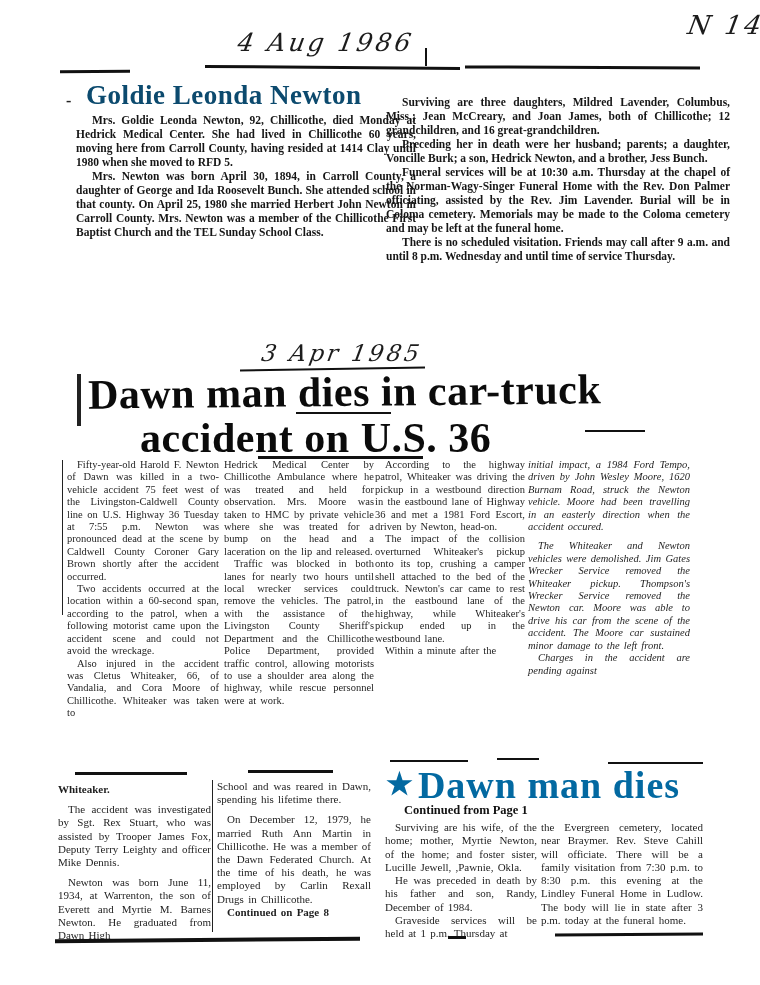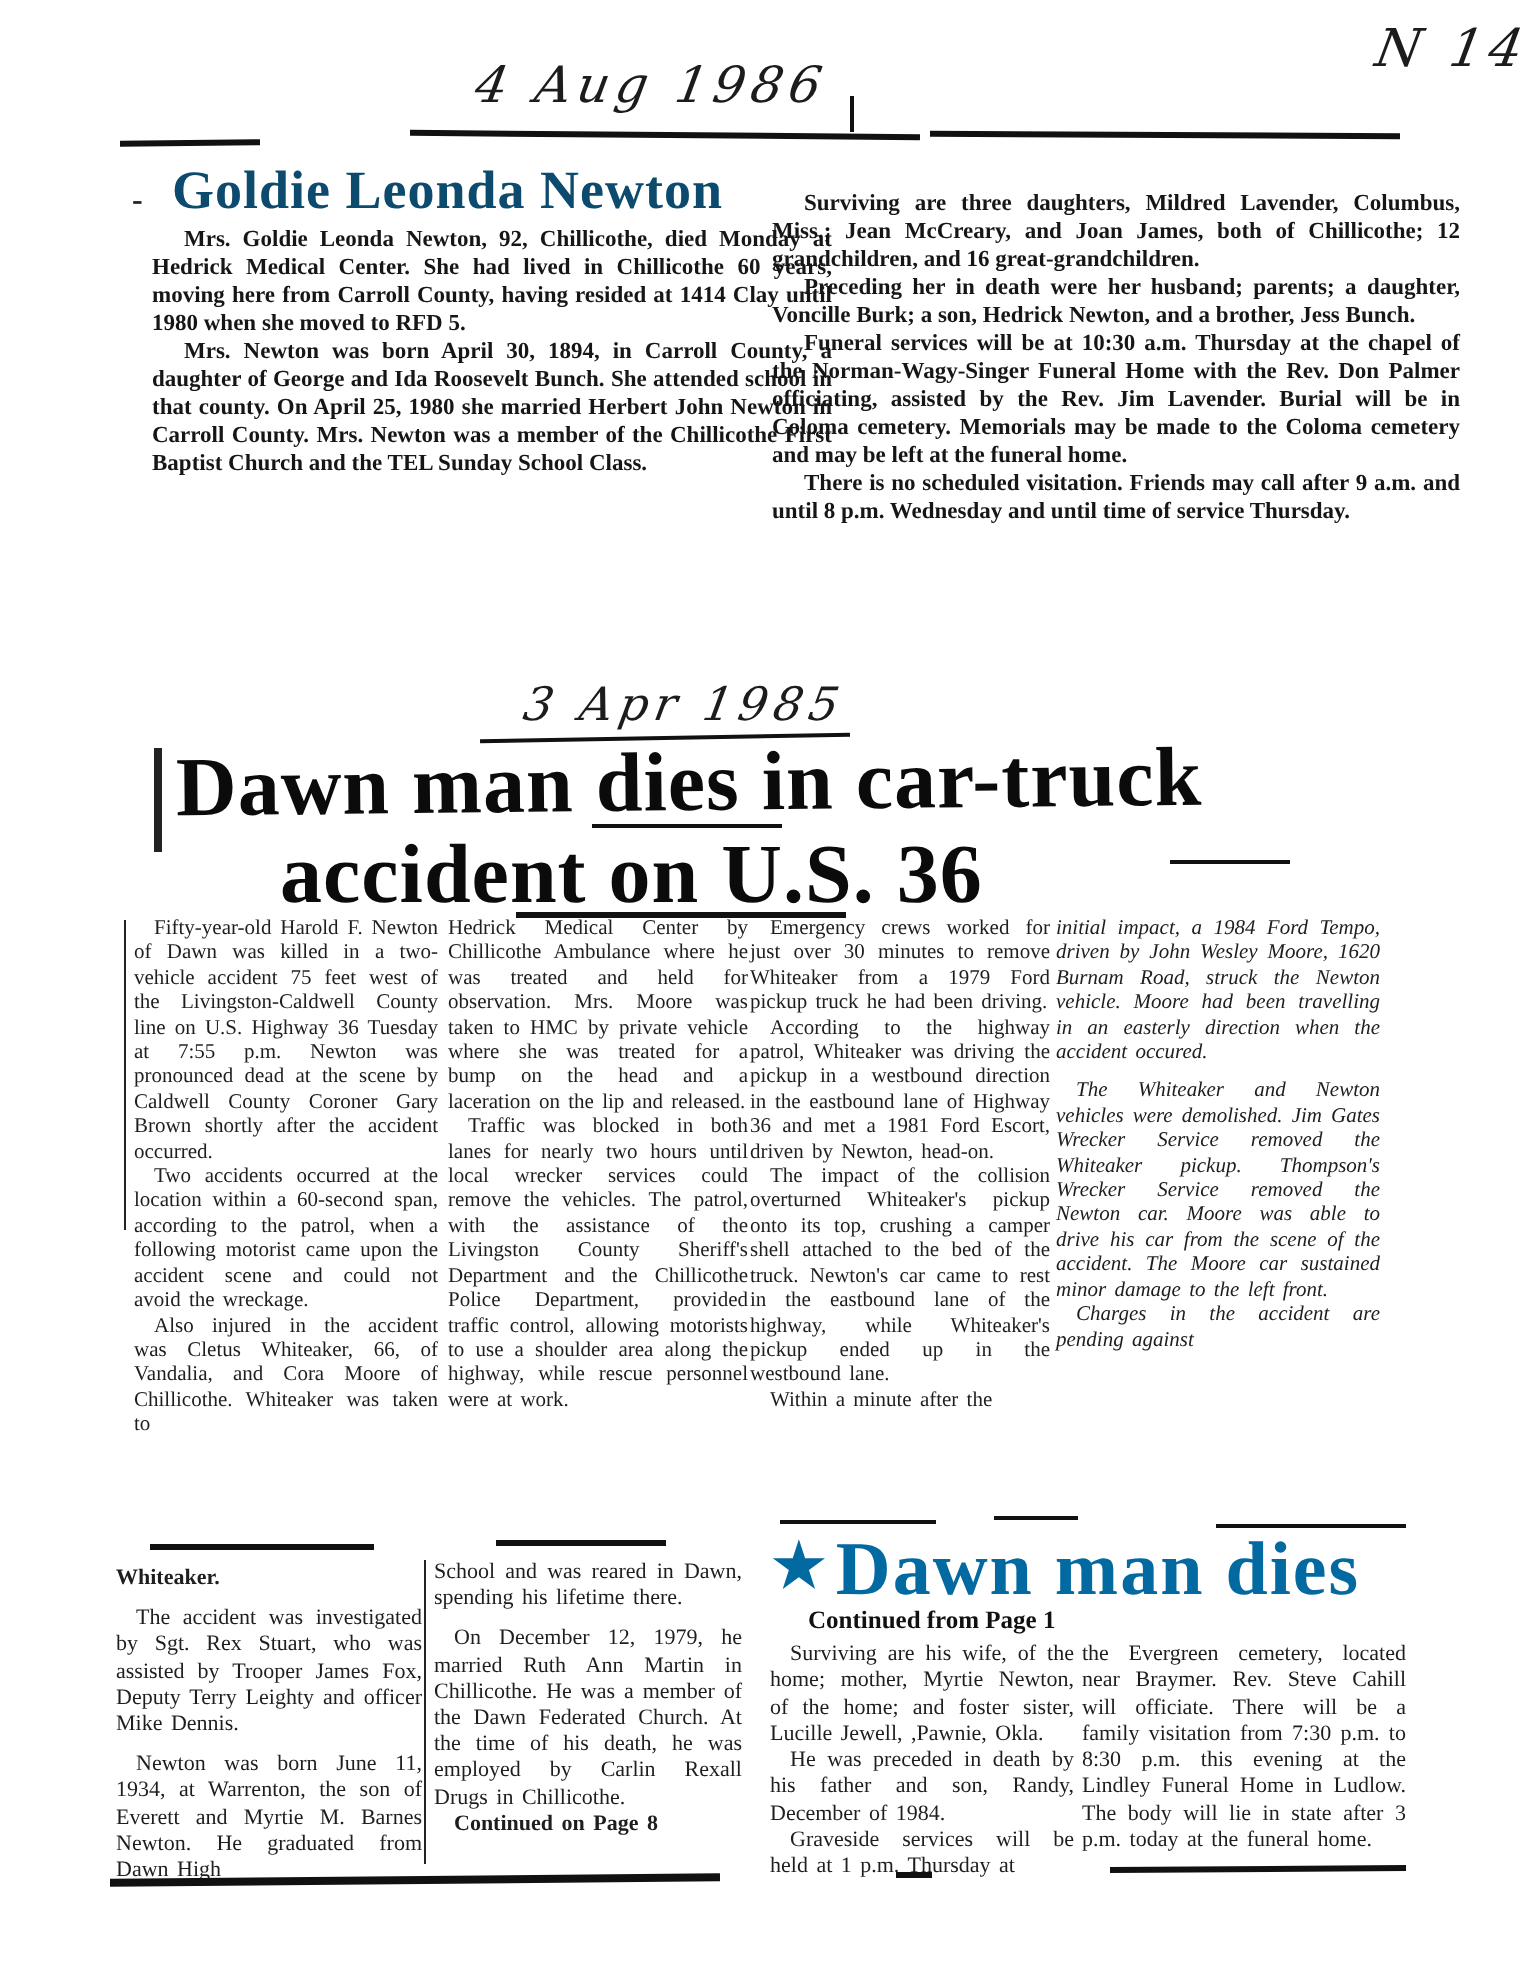--- a/index.html
+++ b/index.html
@@ -88,21 +88,20 @@
   <div class="col" style="left:67px;top:459px;width:152px;">
     <p>Fifty-year-old Harold F. Newton of Dawn was killed in a two-vehicle accident 75 feet west of the Livingston-Caldwell County line on U.S. Highway 36 Tuesday at 7:55 p.m. Newton was pronounced dead at the scene by Caldwell County Coroner Gary Brown shortly after the accident occurred.</p>
     <p>Two accidents occurred at the location within a 60-second span, according to the patrol, when a following motorist came upon the accident scene and could not avoid the wreckage.</p>
     <p>Also injured in the accident was Cletus Whiteaker, 66, of Vandalia, and Cora Moore of Chillicothe. Whiteaker was taken to</p>
   </div>
   <div class="col" style="left:224px;top:459px;width:150px;">
     <p class="noindent">Hedrick Medical Center by Chillicothe Ambulance where he was treated and held for observation. Mrs. Moore was taken to HMC by private vehicle where she was treated for a bump on the head and a laceration on the lip and released.</p>
     <p>Traffic was blocked in both lanes for nearly two hours until local wrecker services could remove the vehicles. The patrol, with the assistance of the Livingston County Sheriff's Department and the Chillicothe Police Department, provided traffic control, allowing motorists to use a shoulder area along the highway, while rescue personnel were at work.</p>
   </div>
   <div class="col" style="left:375px;top:459px;width:150px;">
-    <p>Emergency crews worked for just over 30 minutes to remove Whiteaker from a 1979 Ford pickup truck he had been driving.</p>
     <p>According to the highway patrol, Whiteaker was driving the pickup in a westbound direction in the eastbound lane of Highway 36 and met a 1981 Ford Escort, driven by Newton, head-on.</p>
     <p>The impact of the collision overturned Whiteaker's pickup onto its top, crushing a camper shell attached to the bed of the truck. Newton's car came to rest in the eastbound lane of the highway, while Whiteaker's pickup ended up in the westbound lane.</p>
     <p>Within a minute after the</p>
   </div>
   <div class="col" style="left:528px;top:459px;width:162px;font-style:italic;">
     <p class="noindent">initial impact, a 1984 Ford Tempo, driven by John Wesley Moore, 1620 Burnam Road, struck the Newton vehicle. Moore had been travelling in an easterly direction when the accident occured.</p>
     <p class="gap">The Whiteaker and Newton vehicles were demolished. Jim Gates Wrecker Service removed the Whiteaker pickup. Thompson's Wrecker Service removed the Newton car. Moore was able to drive his car from the scene of the accident. The Moore car sustained minor damage to the left front.</p>
     <p>Charges in the accident are pending against</p>
   </div>
 

